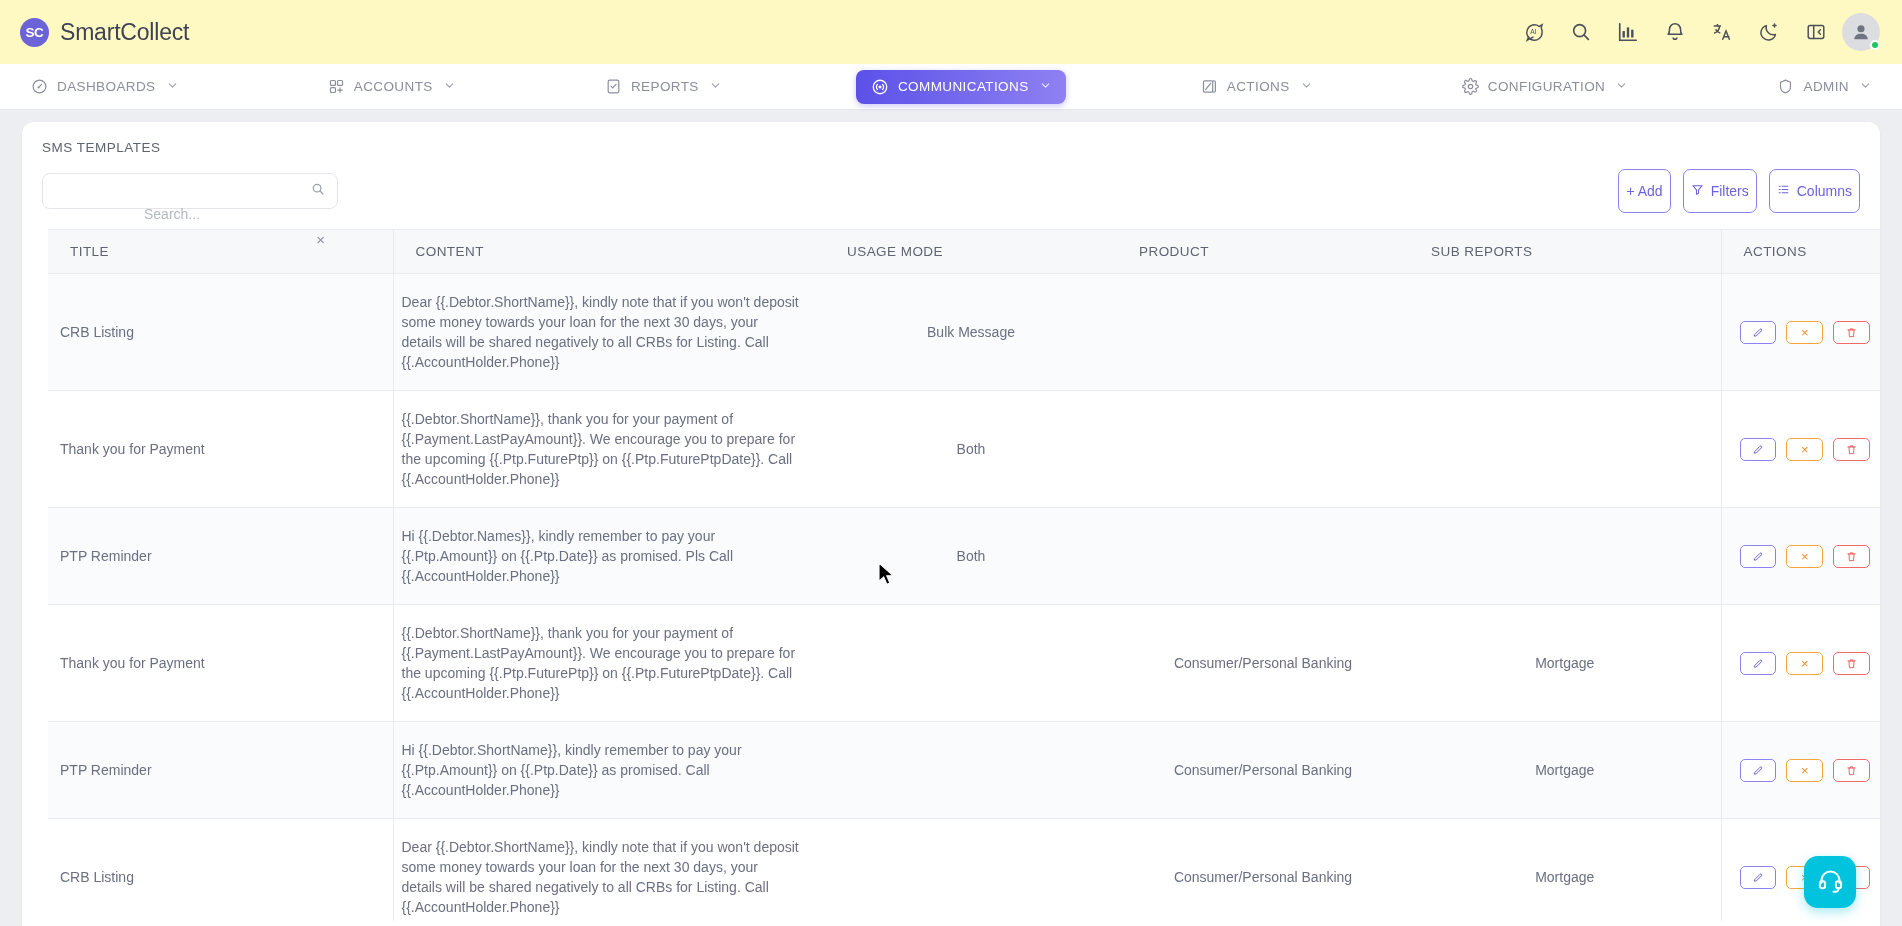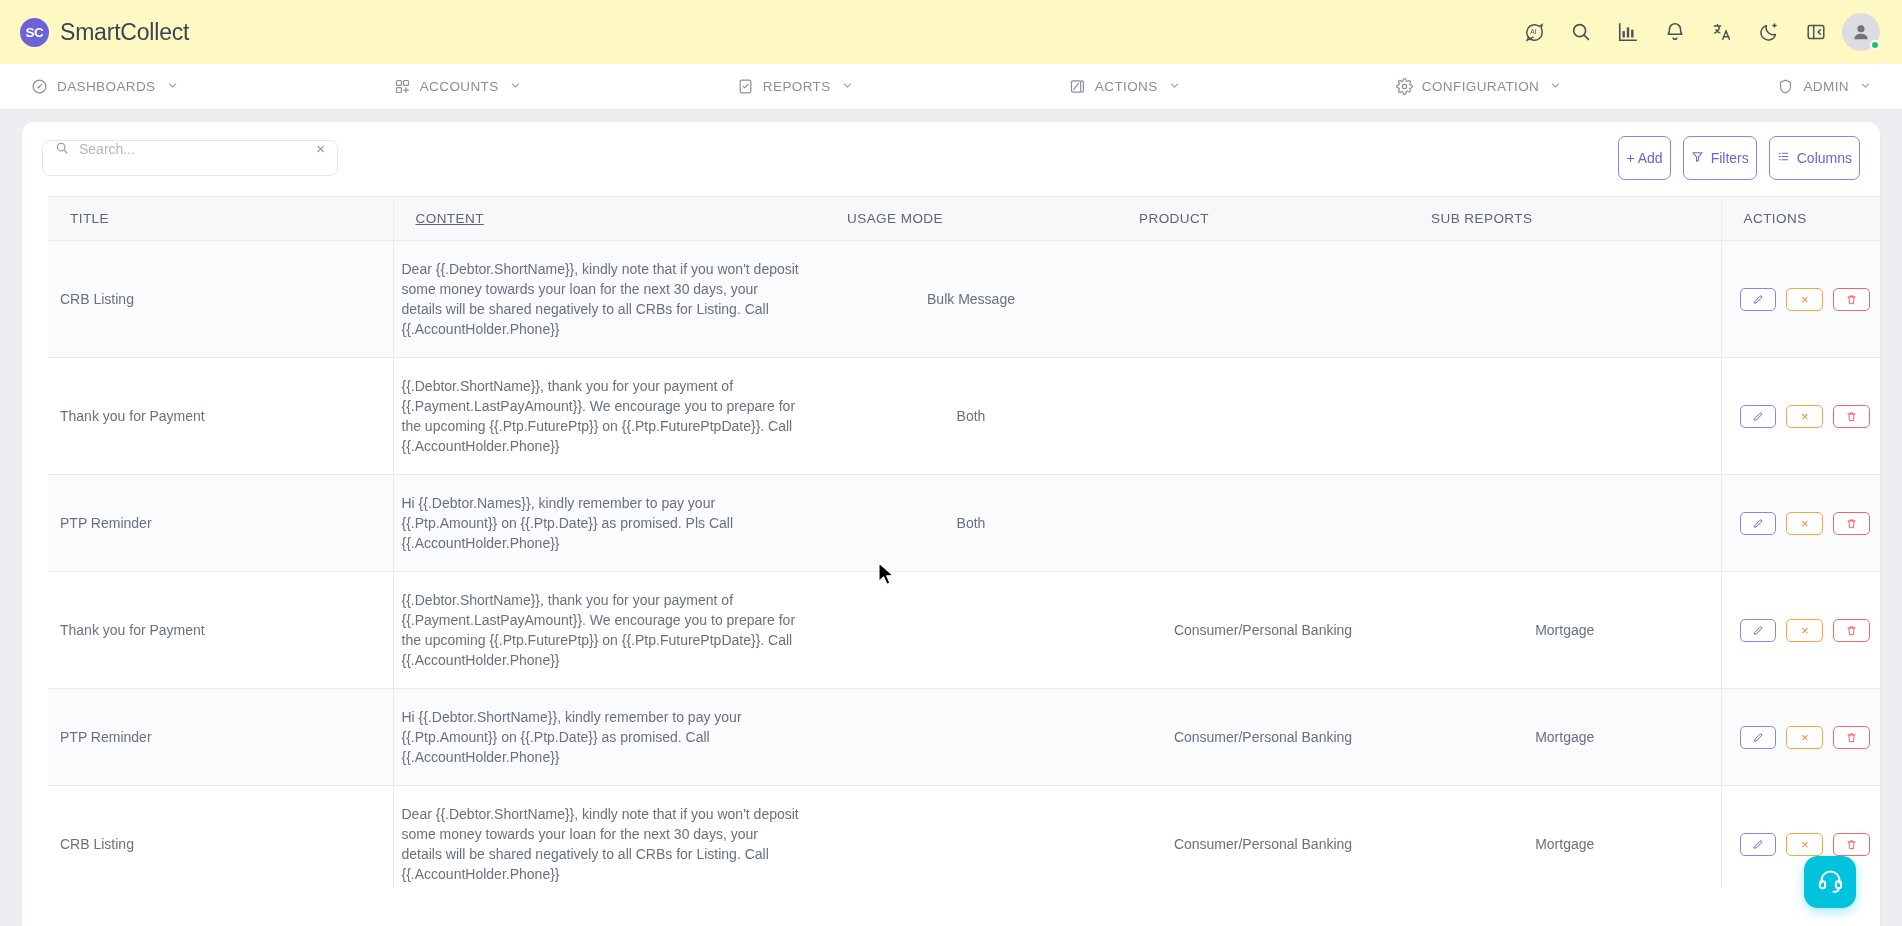--- a/index.html
+++ b/index.html
@@ -85,22 +85,23 @@
     padding:18px 20px 0 20px;
   }
 
   .toolbar {
     display:flex; align-items:center;
     padding:14px 20px 16px 20px;
   }
   .search-box {
     width:296px; height:36px;
     border:1px solid #e3e5ea; border-radius:8px;
-    display:flex; align-items:flex-start; gap:10px;
-    padding:0 12px;
+    display:flex; align-items:flex-end; gap:10px;
+    padding:8px 12px;
+    flex-direction:column;
   }
   .search-box .sico { color:#9aa0ac; display:flex; }
   .search-input {
     border:0; outline:0; flex:1;
     font-size:14px; color:#3f4254;
     font-family:"Liberation Sans", sans-serif;
     background:transparent;
   }
   .search-input::placeholder { color:#b3b8c2; }
   .clear-x { color:#8d93a0; font-size:15px; cursor:pointer; line-height:1; }
@@ -123,21 +124,21 @@
     background:#f7f8fa;
     text-align:left;
     font-size:13.5px; font-weight:400; letter-spacing:0.45px;
     color:#5e6472;
     padding:14px 0 14px 0;
     border-top:1px solid #e9ebef;
     border-bottom:1px solid #e9ebef;
   }
   thead th .hpad { padding-left:22px; }
   th.c-title   { width:345px; border-right:1px solid #e9ebef; }
-  th.c-content { width:432px;text-decoration:underline; }
+  th.c-content { width:432px; }
   th.c-usage   { width:292px; }
   th.c-product { width:292px; }
   th.c-sub     { width:312px; }
   th.c-actions { width:auto; border-left:1px solid #e9ebef; }
 
   tbody td {
     font-size:14px; color:#6a7081;
     border-bottom:1px solid #e9ebef;
     vertical-align:middle;
     line-height:1.43;
@@ -286,20 +287,35 @@
       </svg>
     </span>
     <span>REPORTS</span>
     <span class="caret">
       <svg width="11" height="11" viewBox="0 0 24 24" fill="none" stroke="currentColor" stroke-width="2.4">
           <path d="m5 8.5 7 7 7-7" stroke-linecap="round" stroke-linejoin="round"></path>
         </svg>
     </span>
   </div>
 
+  <div class="navitem active">
+    <span class="nav-ico">
+      <svg width="18" height="18" viewBox="0 0 24 24" fill="none" stroke="currentColor" stroke-width="1.7">
+        <circle cx="12" cy="12" r="9"></circle>
+          <circle cx="12" cy="12" r="2.1" fill="currentColor" stroke="none"></circle>
+        <path d="M8.6 15.4a4.8 4.8 0 0 1 0-6.8M15.4 8.6a4.8 4.8 0 0 1 0 6.8" stroke-linecap="round"></path>
+      </svg>
+    </span>
+    <span>COMMUNICATIONS</span>
+    <span class="caret">
+      <svg width="11" height="11" viewBox="0 0 24 24" fill="none" stroke="currentColor" stroke-width="2.4">
+          <path d="m5 8.5 7 7 7-7" stroke-linecap="round" stroke-linejoin="round"></path>
+        </svg>
+    </span>
+  </div>
 
   <div class="navitem">
     <span class="nav-ico">
       <svg width="17" height="17" viewBox="0 0 24 24" fill="none" stroke="currentColor" stroke-width="1.7">
         <rect x="3.5" y="4" width="13" height="16" rx="2"></rect>
           <path d="M16.5 4h1.8a2 2 0 0 1 2 2v12a2 2 0 0 1-2 2h-1.8"></path>
         <path d="M13.5 7.5 6.5 16.5" stroke-linecap="round"></path>
       </svg>
     </span>
     <span>ACTIONS</span>
@@ -336,20 +352,21 @@
       <svg width="11" height="11" viewBox="0 0 24 24" fill="none" stroke="currentColor" stroke-width="2.4">
           <path d="m5 8.5 7 7 7-7" stroke-linecap="round" stroke-linejoin="round"></path>
         </svg>
     </span>
   </div>
 </div>
 
 <div class="page">
   <div class="card">
 
+    <div class="card-title">SMS TEMPLATES</div>
 
     <div class="toolbar">
       <div class="search-box">
         <span class="sico">
           <svg width="14" height="14" viewBox="0 0 24 24" fill="none" stroke="currentColor" stroke-width="2.2">
             <circle cx="10.5" cy="10.5" r="6.5"></circle>
               <path d="m15.5 15.5 5 5" stroke-linecap="round"></path>
           </svg>
         </span>
         <input class="search-input" type="text" placeholder="Search..." style="">

